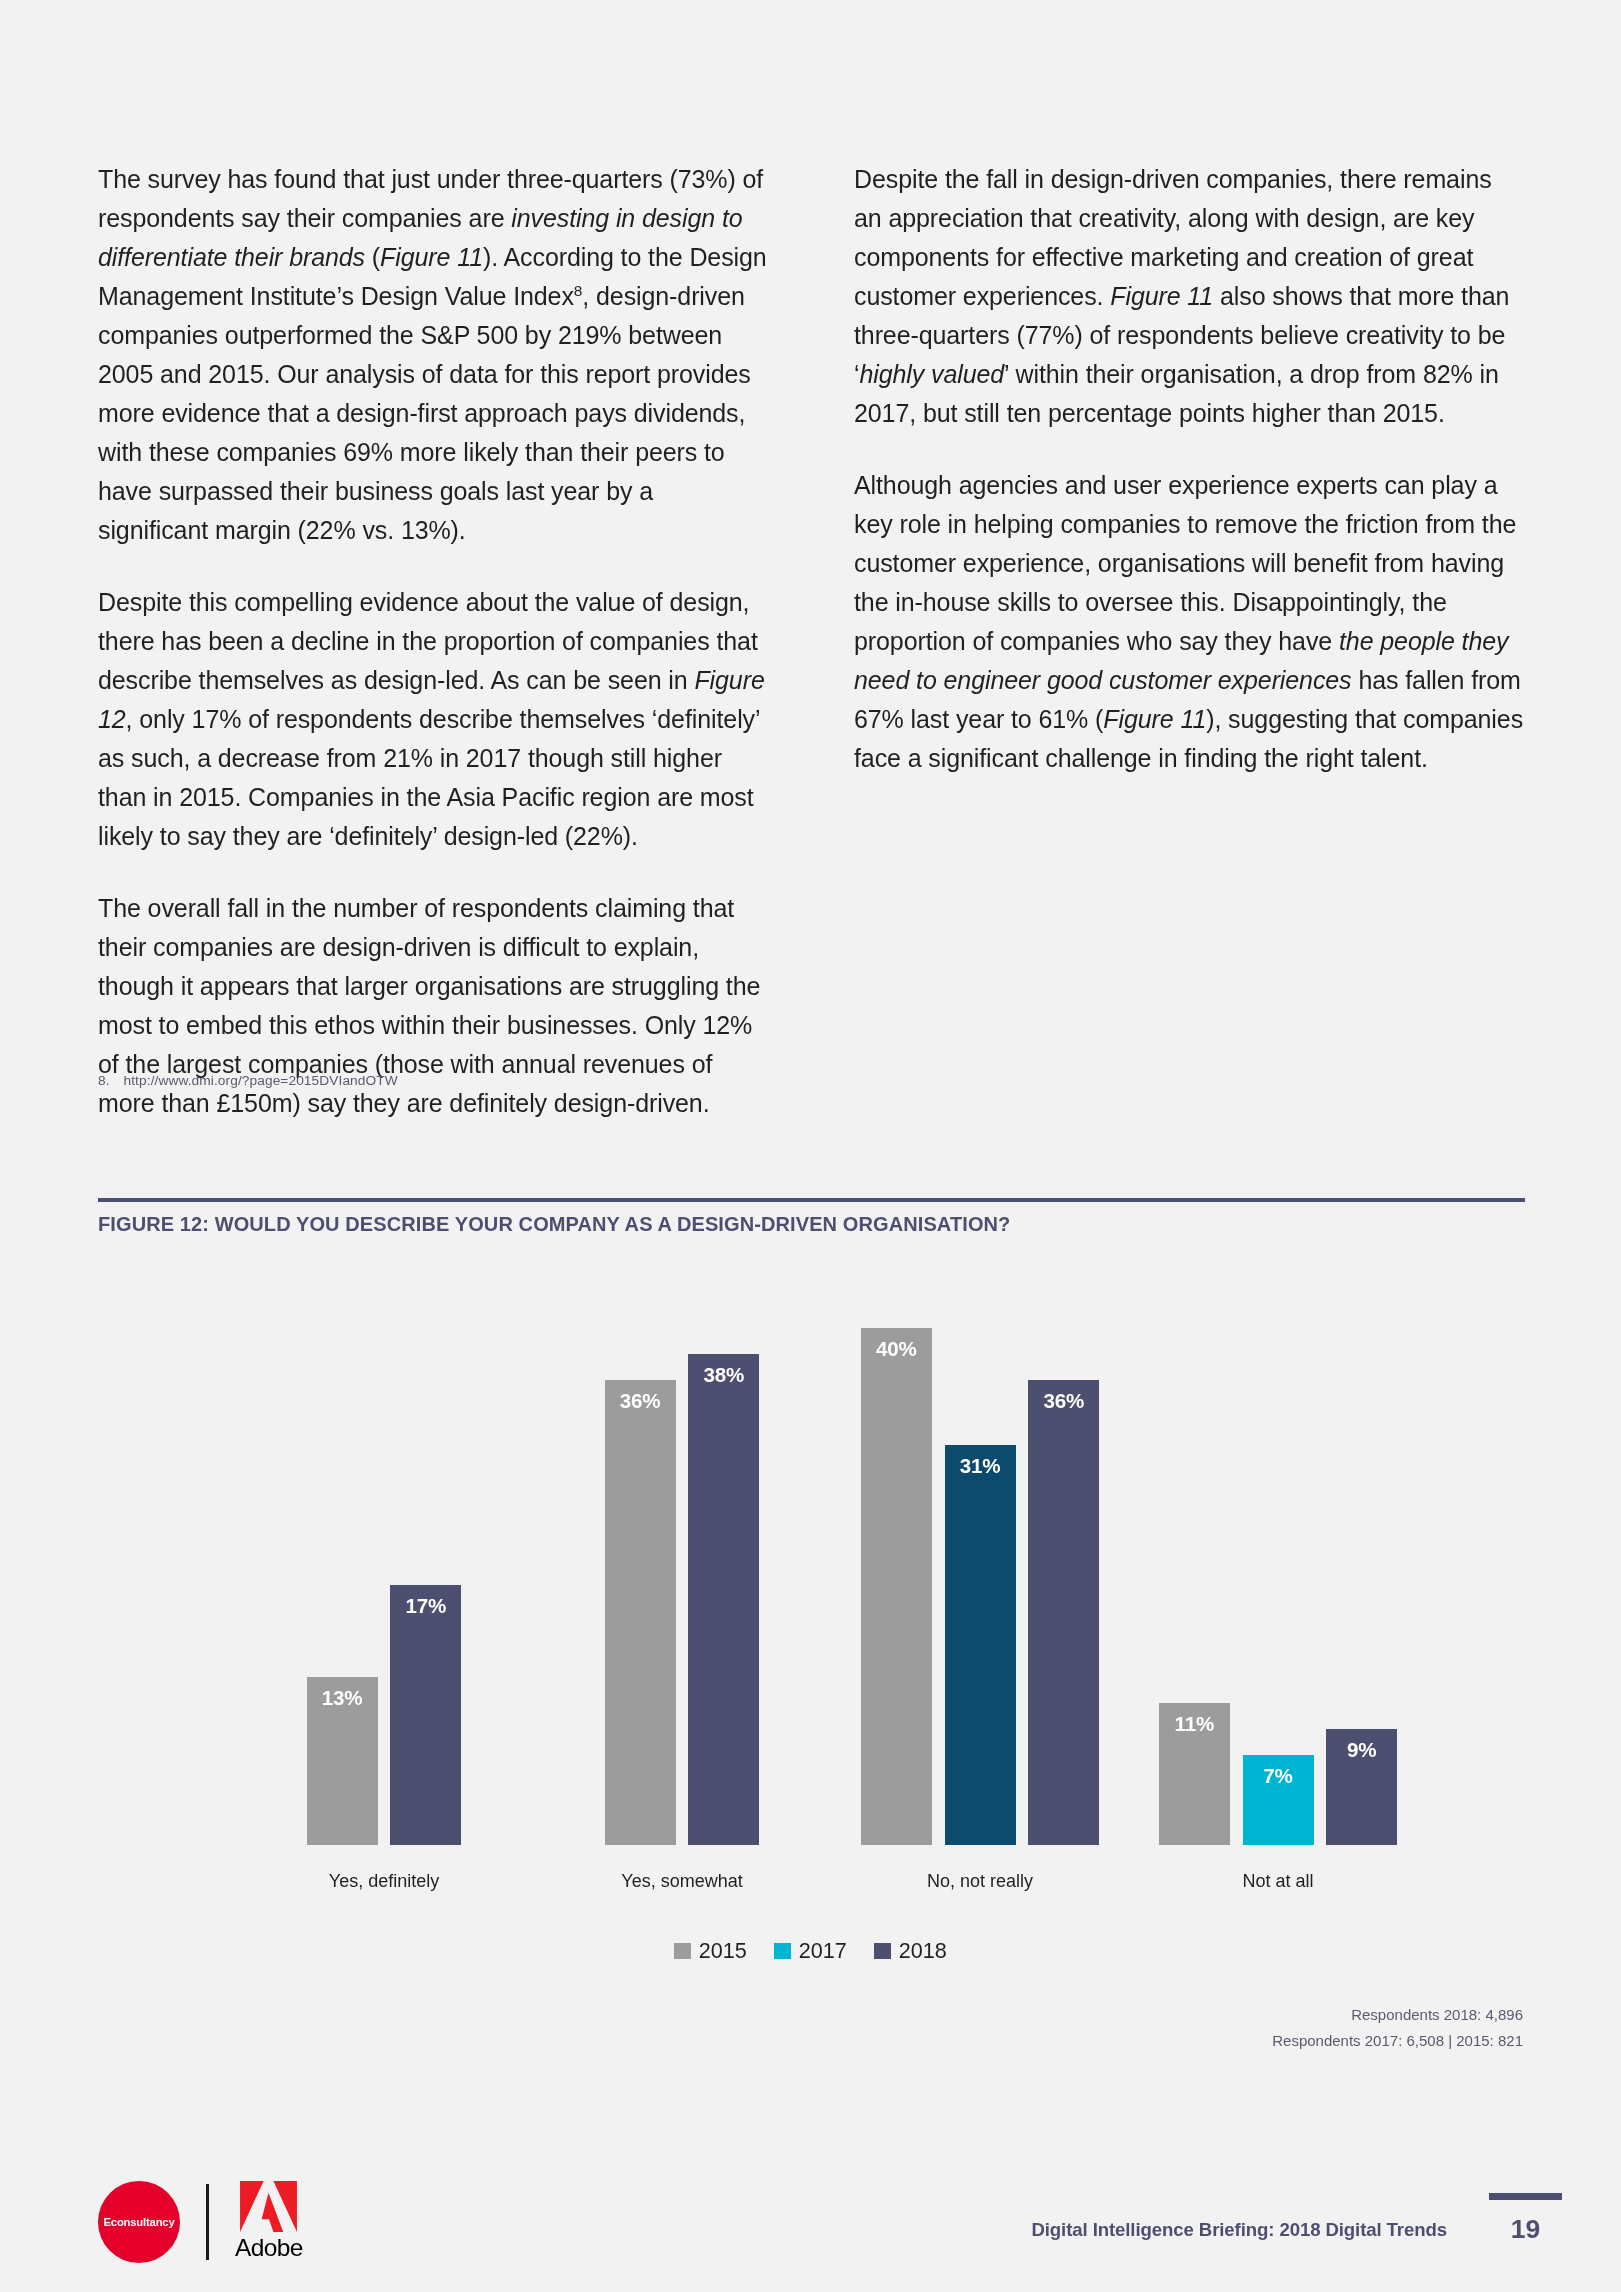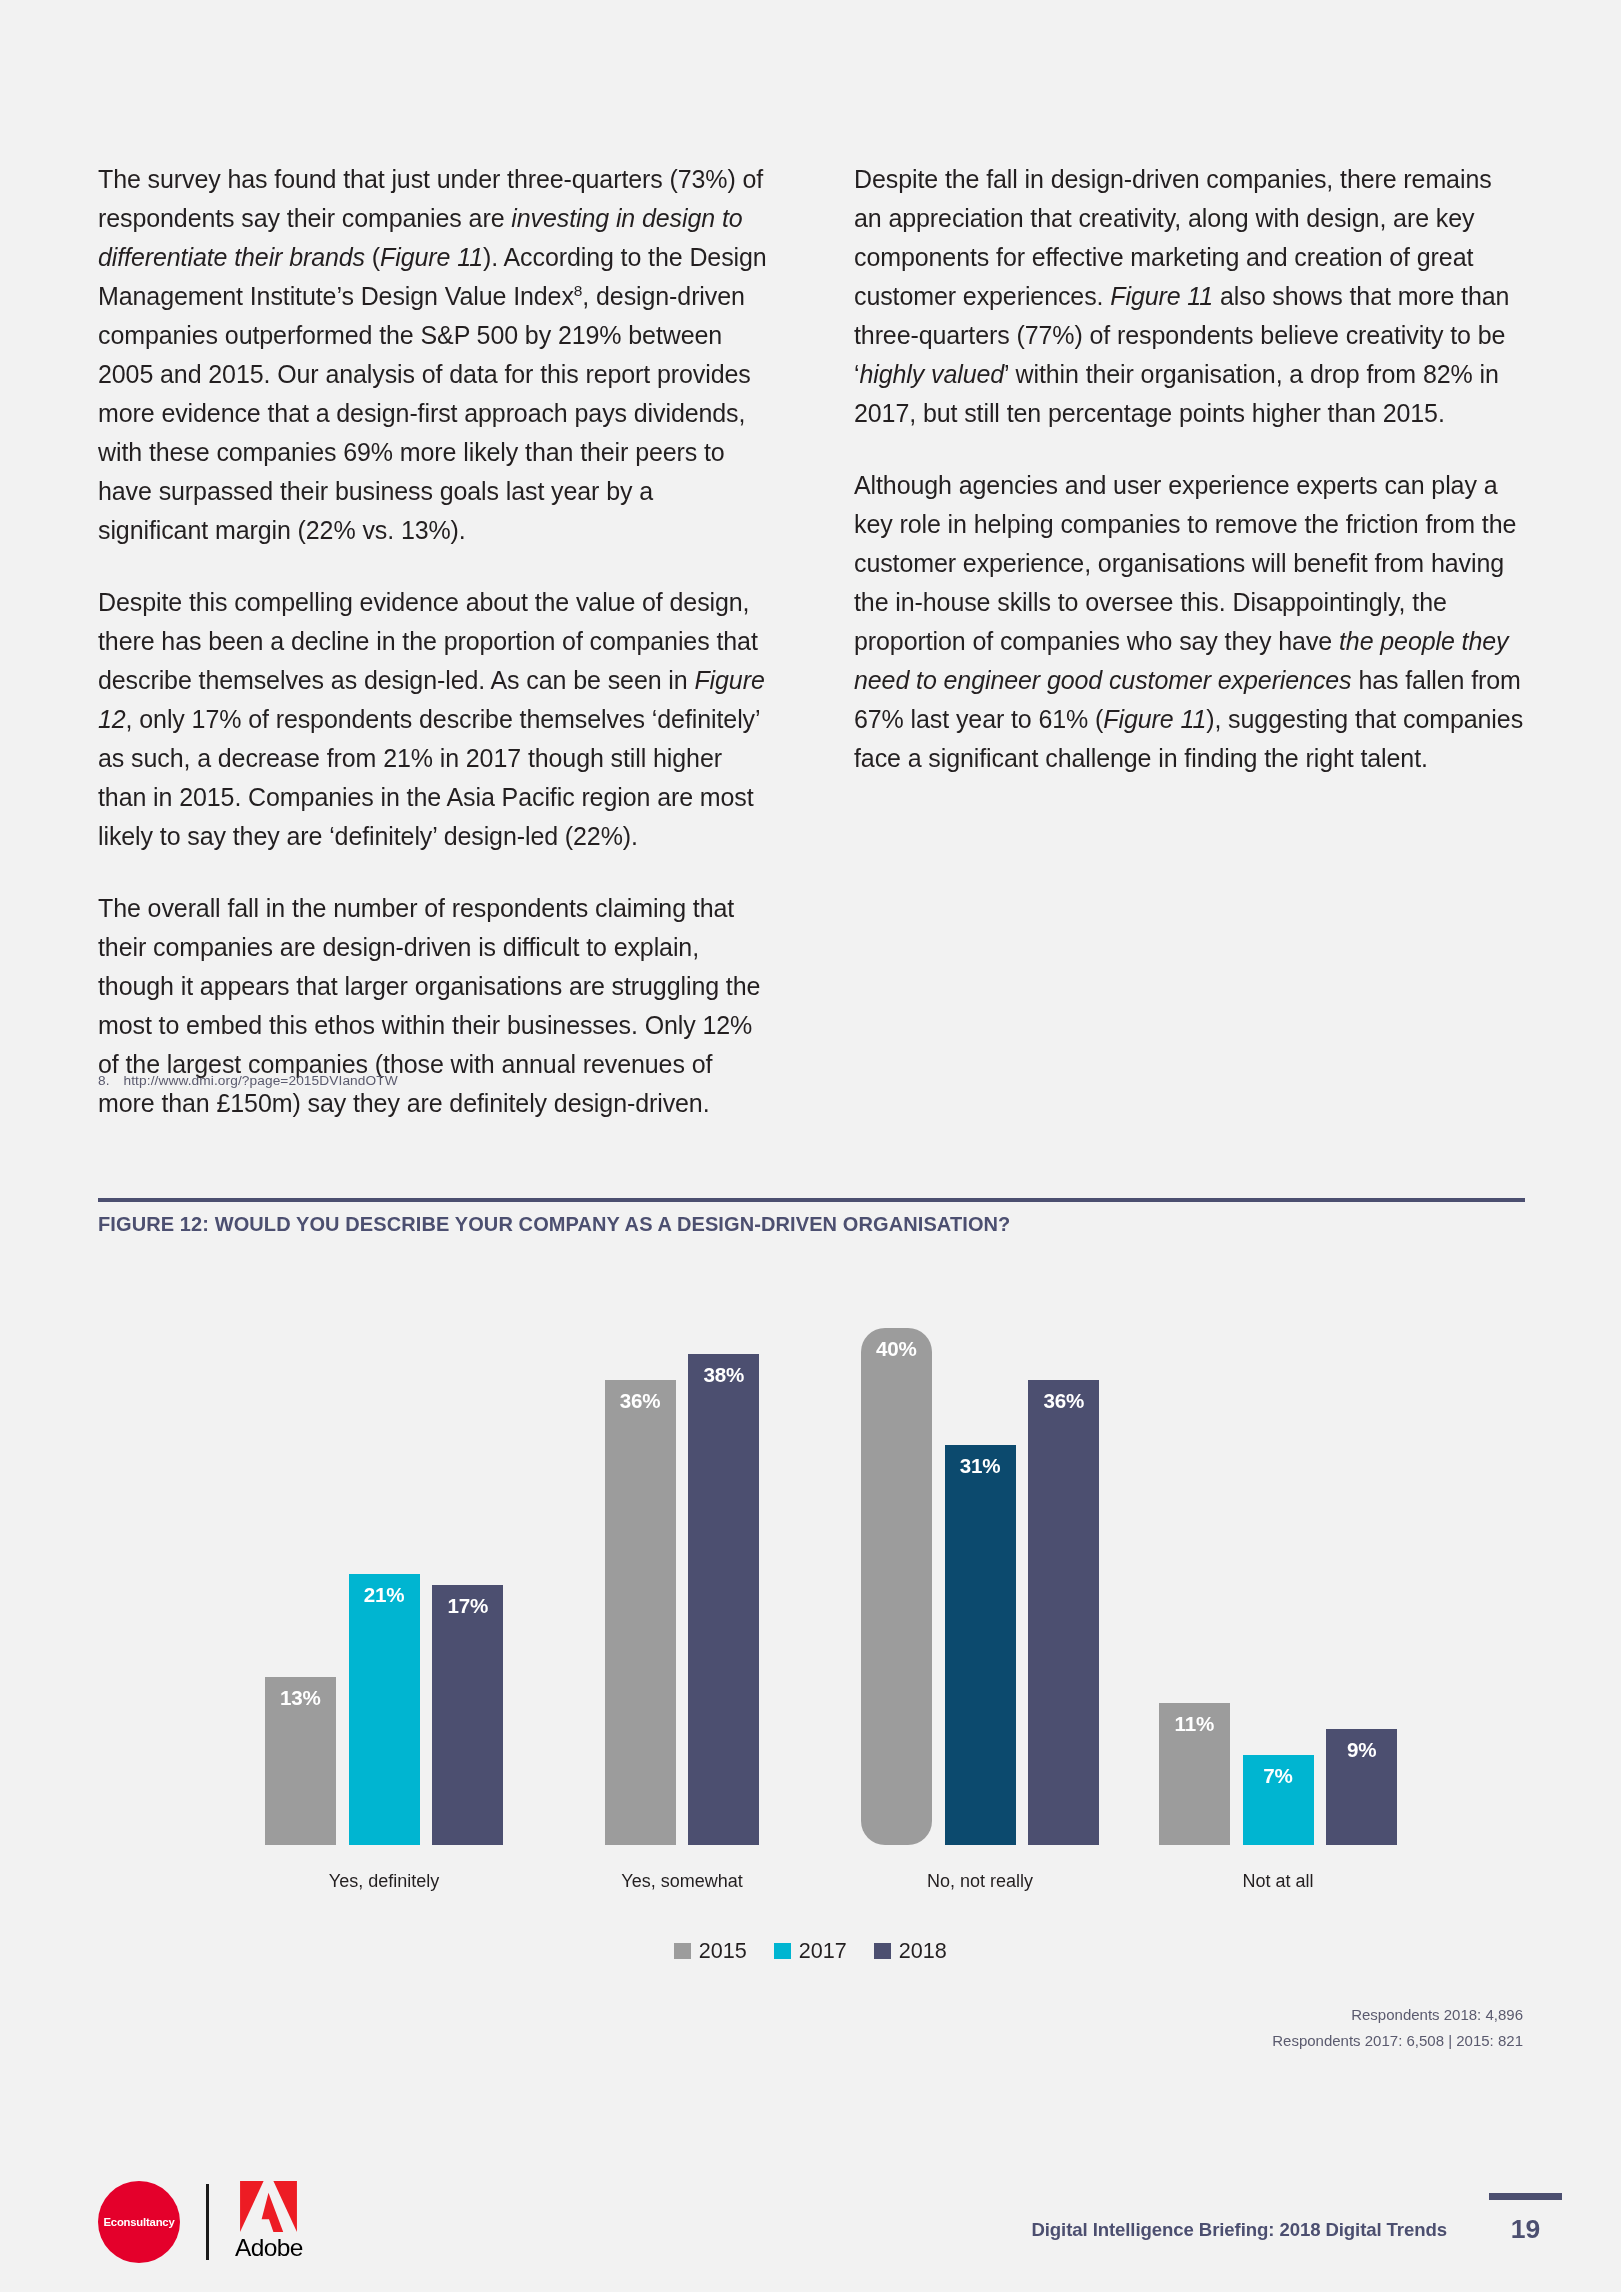--- a/index.html
+++ b/index.html
@@ -269,39 +269,36 @@
 
   <div class="figure-rule"></div>
   <div class="figure-title">FIGURE 12: WOULD YOU DESCRIBE YOUR COMPANY AS A DESIGN-DRIVEN ORGANISATION?</div>
 
   <div class="chart">
     <div class="plot" id="plot">
         <div class="group">
           <div class="bar" style="height: 168px; background: rgb(156, 156, 156);">
             <span class="val">13%</span>
           </div>
-          <div class="bar" style="height: 271px; background: rgb(0, 181, 209);">
-            <span class="val">21%</span>
-          </div>
           <div class="bar" style="height: 260px; background: rgb(76, 79, 112);">
             <span class="val">17%</span>
           </div>
           <div class="cat-label" style="bottom: -47px;">Yes, definitely</div>
         </div>
         <div class="group">
           <div class="bar" style="height: 465px; background: rgb(156, 156, 156);">
             <span class="val">36%</span>
           </div>
           <div class="bar" style="height: 491px; background: rgb(76, 79, 112);">
             <span class="val">38%</span>
           </div>
           <div class="cat-label" style="bottom: -47px;">Yes, somewhat</div>
         </div>
         <div class="group">
-          <div class="bar" style="height: 517px; background: rgb(156, 156, 156); border-radius: 24px;">
+          <div class="bar" style="height: 517px; background: rgb(156, 156, 156);">
             <span class="val">40%</span>
           </div>
           <div class="bar" style="height: 400px; background: #0c4a6e;">
             <span class="val">31%</span>
           </div>
           <div class="bar" style="height: 465px; background: rgb(76, 79, 112);">
             <span class="val">36%</span>
           </div>
           <div class="cat-label" style="bottom: -47px;">No, not really</div>
         </div>

